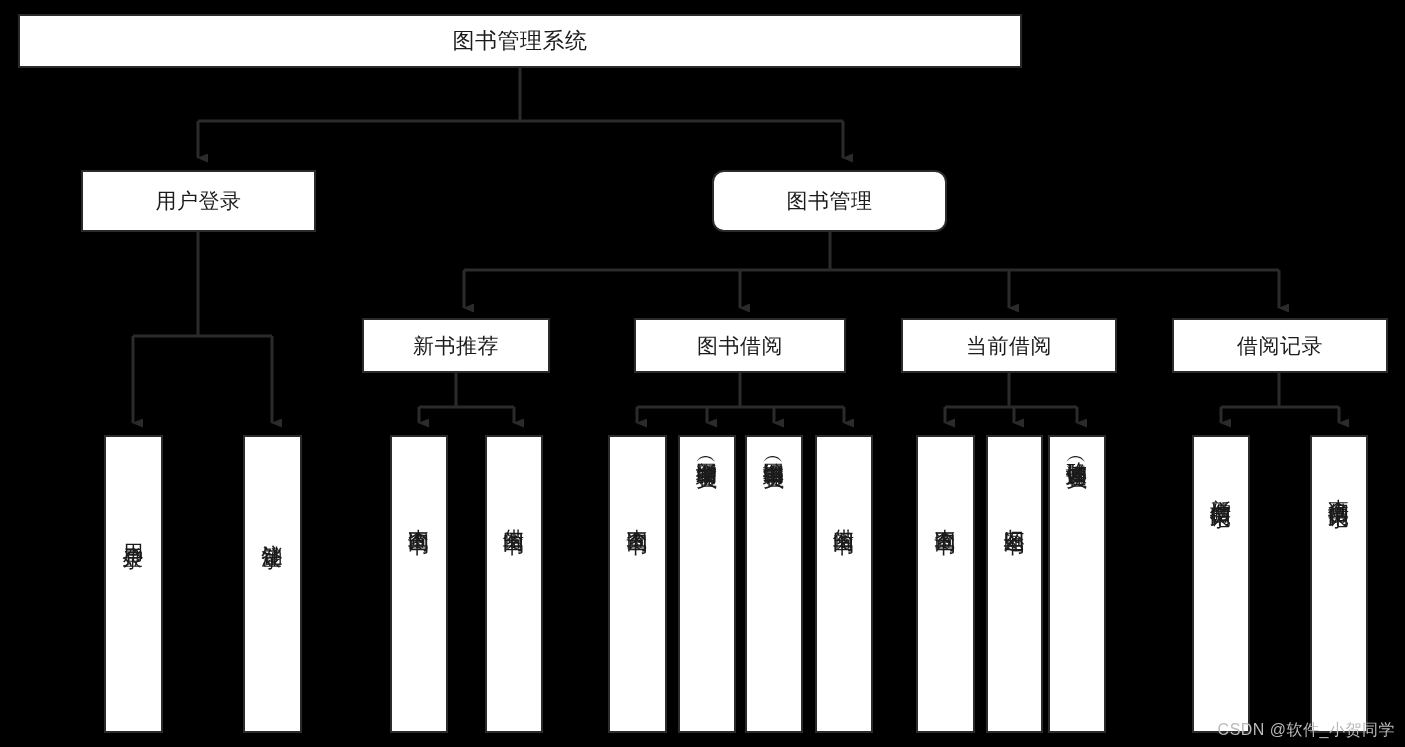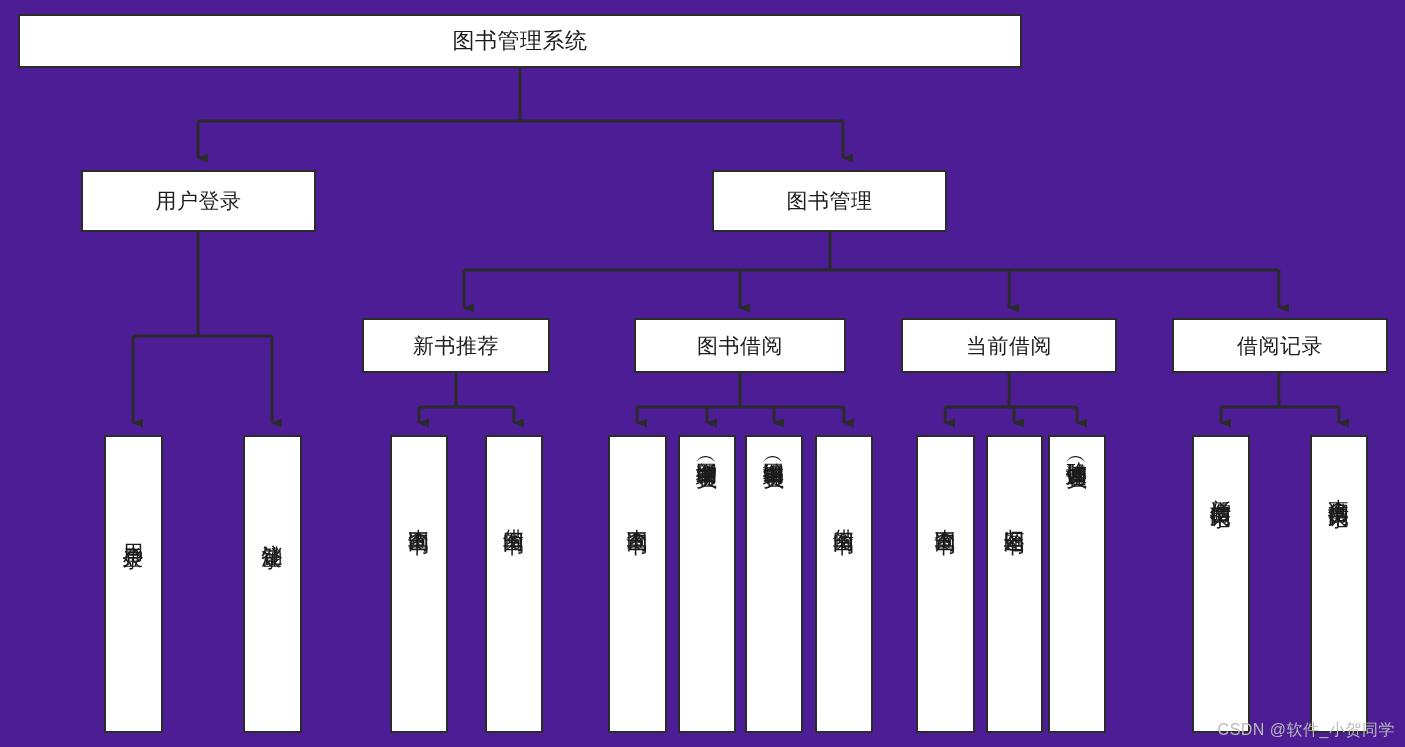--- a/index.html
+++ b/index.html
@@ -8,21 +8,21 @@
     padding: 0;
     background: #ffffff;
   }
   body {
     font-family: "Liberation Sans", "DejaVu Sans", sans-serif;
   }
   #diagram-root {
     position: relative;
     width: 1405px;
     height: 747px;
-    background: #4c1d95;
+    background: #000000;
     overflow: hidden;
   }
   #diagram-svg {
     position: absolute;
     left: 0;
     top: 0;
     width: 1405px;
     height: 747px;
   }
   .node {
@@ -135,21 +135,21 @@
     </g>
   </svg>
 
   <div class="node h root" style="left:18px; top:14px; width:1004px; height:54px;">
     <span class="node-label">图书管理系统</span>
   </div>
 
   <div class="node h" style="left:81px; top:170px; width:235px; height:62px;">
     <span class="node-label">用户登录</span>
   </div>
-  <div class="node h" style="left:712px; top:170px; width:235px; height:62px;">
+  <div class="node h" style="left:712px; top:170px; width:235px; height:62px;border-radius:12px;">
     <span class="node-label">图书管理</span>
   </div>
 
   <div class="node h" style="left:362px; top:318px; width:188px; height:55px;">
     <span class="node-label">新书推荐</span>
   </div>
   <div class="node h" style="left:634px; top:318px; width:212px; height:55px;">
     <span class="node-label">图书借阅</span>
   </div>
   <div class="node h" style="left:901px; top:318px; width:216px; height:55px;">

